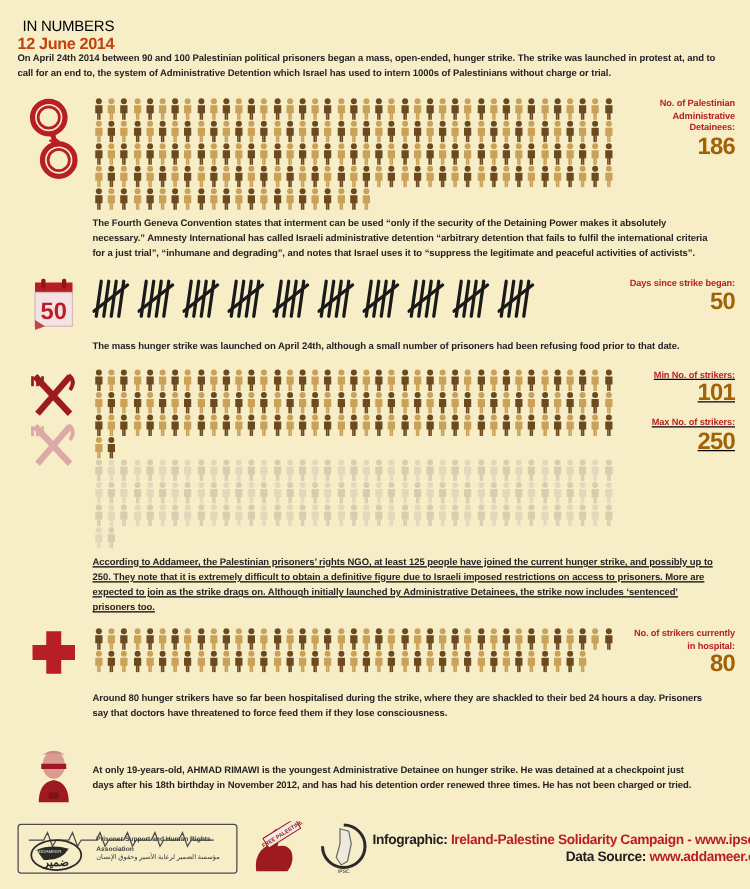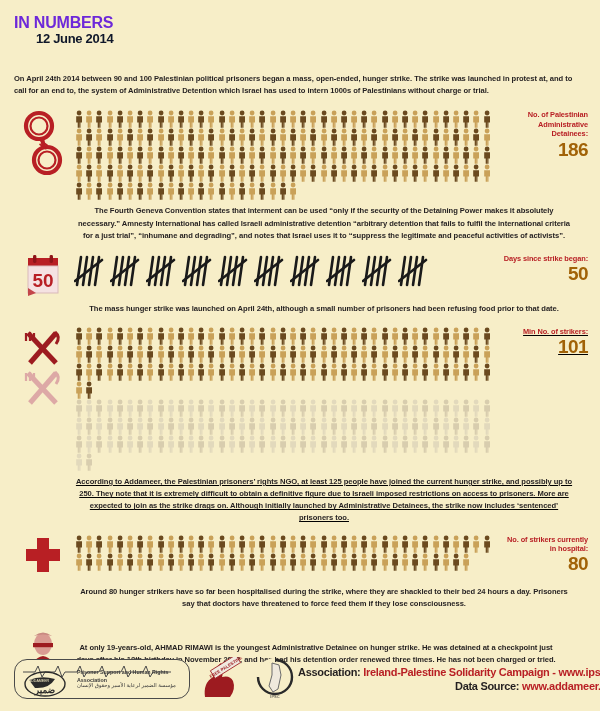--- a/index.html
+++ b/index.html
@@ -14,53 +14,53 @@
 
   
   .header { display:flex; align-items:flex-start; justify-content:space-between; padding:12px 2px 0 2px; }
   .title {
     font-size:26px; font-weight:bold; color:#b81f24; letter-spacing:-0.6px;
     line-height:1; transform:scaleY(1.22); transform-origin:left top;
     white-space:nowrap; font-stretch:condensed;
   }
   .title-wrap { padding-top:2px; }
   .hdr-right { text-align:right; line-height:1.05; padding-top:3px; }
-  .hdr-innumbers { font-size:16px; font-weight:bold; color:#6d28d9; letter-spacing:-0.2px; }
-  .hdr-date { font-size:13px; font-weight:bold; color:#0f172a; letter-spacing:-0.3px; }
+  .hdr-innumbers { font-size:12px; font-weight:normal; color:#000000; letter-spacing:-0.2px; }
+  .hdr-date { font-size:13px; font-weight:bold; color:#c2410c; letter-spacing:-0.3px; }
 
   .intro {
-    margin:28px 2px 0 2px; font-size:7.6px; font-weight:bold; color:#231f20;
+    margin:0 2px 0 2px; font-size:7.6px; font-weight:bold; color:#231f20;
     line-height:1.58; letter-spacing:-0.05px;
   }
 
   
   .section { position:relative; margin-top:10px; }
   .srow { display:flex; align-items:flex-start; }
   .icon-col { width:62px; flex:0 0 62px; display:flex; align-items:center; justify-content:center; }
   .fig-col  { flex:1 1 auto; min-width:0; }
   .lbl-col  { width:92px; flex:0 0 92px; text-align:right; padding-left:4px; }
 
   .lbl-title { font-size:7.4px; font-weight:bold; color:#b81f24; line-height:1.28; letter-spacing:-0.1px; }
   .lbl-num   { font-size:19px; font-weight:bold; color:#a16207; line-height:1.05; letter-spacing:-0.6px; margin-top:1px; }
   .lbl-block + .lbl-block { margin-top:8px; }
 
-  .note { font-size:7.6px; font-weight:bold; color:#231f20; line-height:1.6; letter-spacing:-0.05px; margin:5px 0 0 62px; padding-right:14px;text-align:center; }
+  .note { font-size:7.6px; font-weight:bold; color:#231f20; line-height:1.6; letter-spacing:-0.05px; margin:5px 0 0 62px; padding-right:14px; }
 
   
   .people { display:flex; flex-wrap:wrap; align-content:flex-start; line-height:0; }
   .person { width:10.2px; height:18px; display:block; }
 
   
   .tally { display:flex; flex-wrap:wrap; gap:4px 6px; align-items:center; }
   .tally-group { width:30px; height:34px; display:block; }
 
   
   .footer { position:absolute; left:0; right:0; bottom:0; height:62px; padding:4px 14px 6px 14px; display:flex; align-items:center; }
   .logos { display:flex; align-items:center; gap:7px; }
-  .addameer-box { width:176px; height:40px; border:1.5px solid #4a4a4a; border-radius:13px; background:#f7eec8; position:relative; overflow:hidden; }
+  .addameer-box { width:176px; height:40px; border:1.5px solid #4a4a4a; border-radius:3px; background:#f7eec8; position:relative; overflow:hidden; }
   .addameer-txt { position:absolute; left:62px; top:9px; font-size:5.3px; color:#3a3a3a; line-height:1.5; font-weight:bold; }
   .addameer-ar  { position:absolute; left:62px; top:22px; font-size:5.3px; color:#3a3a3a; }
   .foot-right { margin-left:auto; text-align:right; line-height:1.28; }
   .foot-line { font-size:11px; font-weight:bold; color:#231f20; letter-spacing:-0.3px; white-space:nowrap; }
   .red { color:#b81f24; }
 
   
   .personcard { width:40px; height:44px; display:block; }
 </style>
 </head>
@@ -1964,20 +1964,24 @@
             <svg class="person" viewBox="0 0 10 18">
               <circle cx="5" cy="3" r="2.4" fill="#d8cdae"></circle>
               <path d="M2.1 6.2 h5.8 v6.4 h-1.5 v5.1 h-1.3 v-5.1 h-0.2 v5.1 h-1.3 v-5.1 h-1.5 z" fill="#d8cdae"></path>
             </svg>
           </div>
       </div>
       <div class="lbl-col">
         <div class="lbl-block">
           <div class="lbl-title">Min No. of strikers:</div>
           <div class="lbl-num">101</div>
+        </div>
+        <div class="lbl-block">
+          <div class="lbl-title">Max No. of strikers:</div>
+          <div class="lbl-num">250</div>
         </div>
       </div>
     </div>
     <div class="note">According to Addameer, the Palestinian prisoners’ rights NGO, at least 125 people have joined the current hunger strike, and possibly up to 250. They note that it is extremely difficult to obtain a definitive figure due to Israeli imposed restrictions on access to prisoners. More are expected to join as the strike drags on. Although initially launched by Administrative Detainees, the strike now includes ‘sentenced’ prisoners too.</div>
   </div>
 
   <div class="section" style="">
     <div class="srow">
       <div class="icon-col">
         <svg width="46" height="46" viewBox="0 0 46 46">
@@ -2360,18 +2364,18 @@
 
       <svg width="46" height="44" viewBox="0 0 46 44">
         <circle cx="23" cy="20" r="17" fill="none" stroke="#2a2a2a" stroke-width="2.4"></circle>
         <path d="M6 20 a17 17 0 0 1 17 -17" fill="none" stroke="#f7eec8" stroke-width="4"></path>
         <path d="M20 6 l7 2 l2 10 l-3 14 l-5 3 l-4 -6 l3 -11 z" fill="#efe9dd" stroke="#6b6b6b" stroke-width="1"></path>
         <text x="23" y="41" font-family="Liberation Sans, sans-serif" font-size="4" fill="#2a2a2a" text-anchor="middle">IPSC</text>
       </svg>
     </div>
 
     <div class="foot-right">
-      <div class="foot-line"><span>Association: </span><span class="red">Ireland-Palestine Solidarity Campaign - www.ipsc.ie</span></div>
+      <div class="foot-line"><span>Infographic: </span><span class="red">Ireland-Palestine Solidarity Campaign - www.ipsc.ie</span></div>
       <div class="foot-line"><span>Data Source: </span><span class="red">www.addameer.org</span></div>
     </div>
   </div>
 
 </div>
 
 </body></html>

